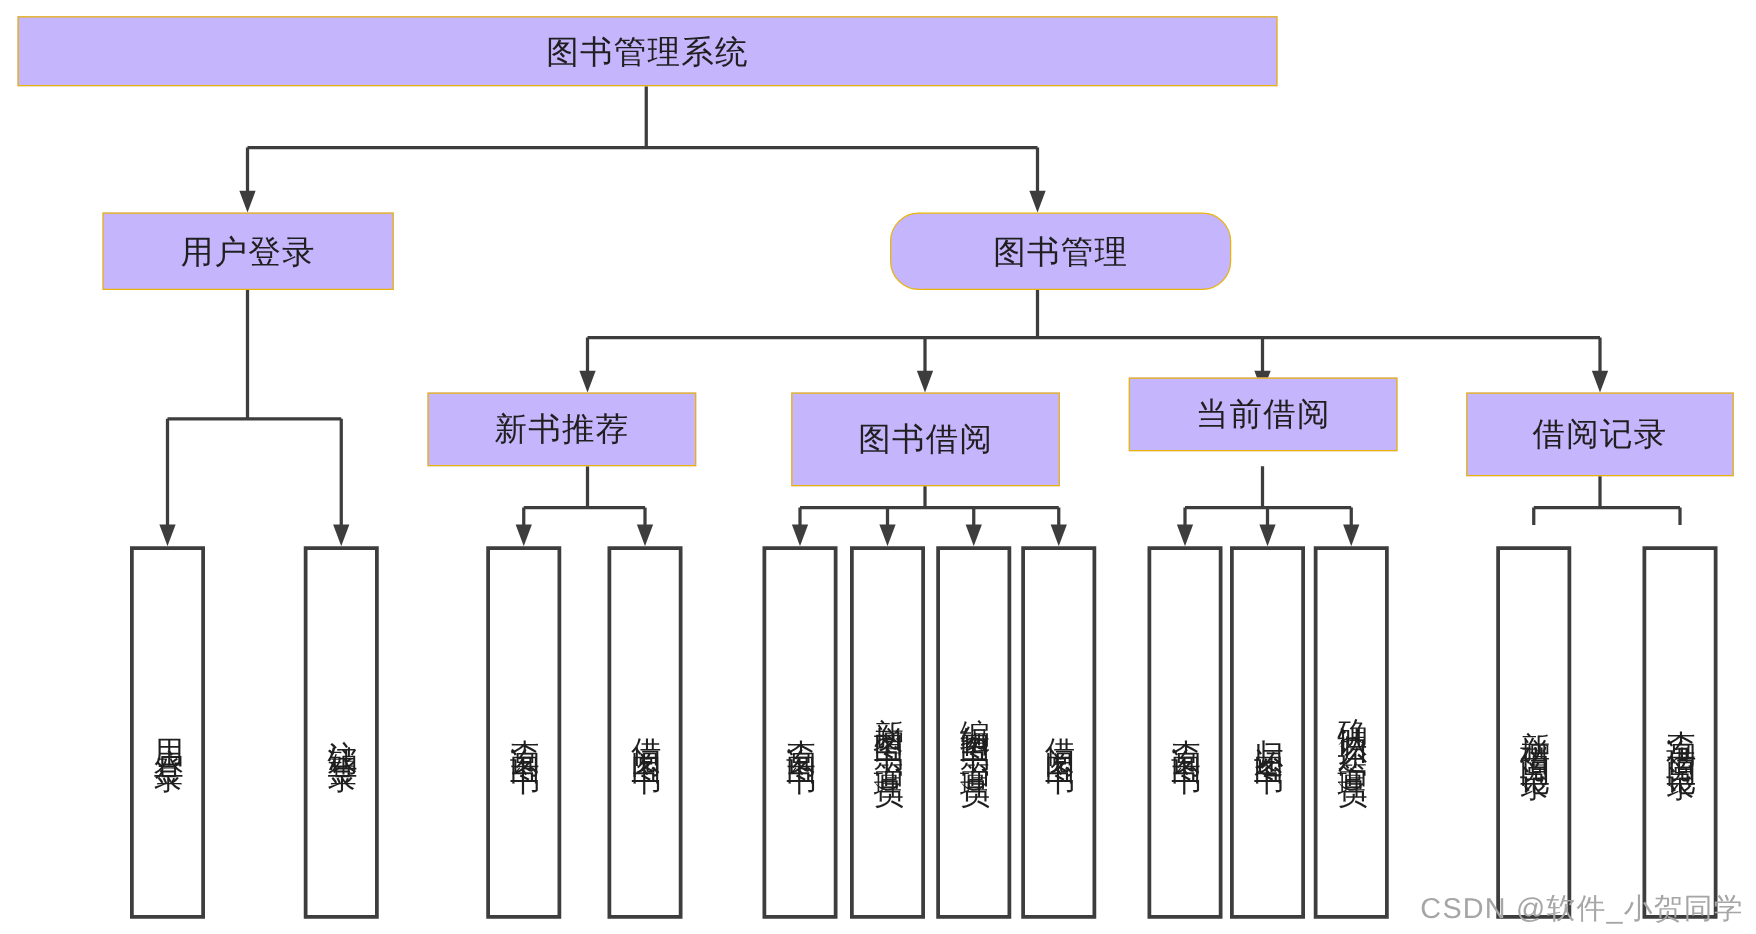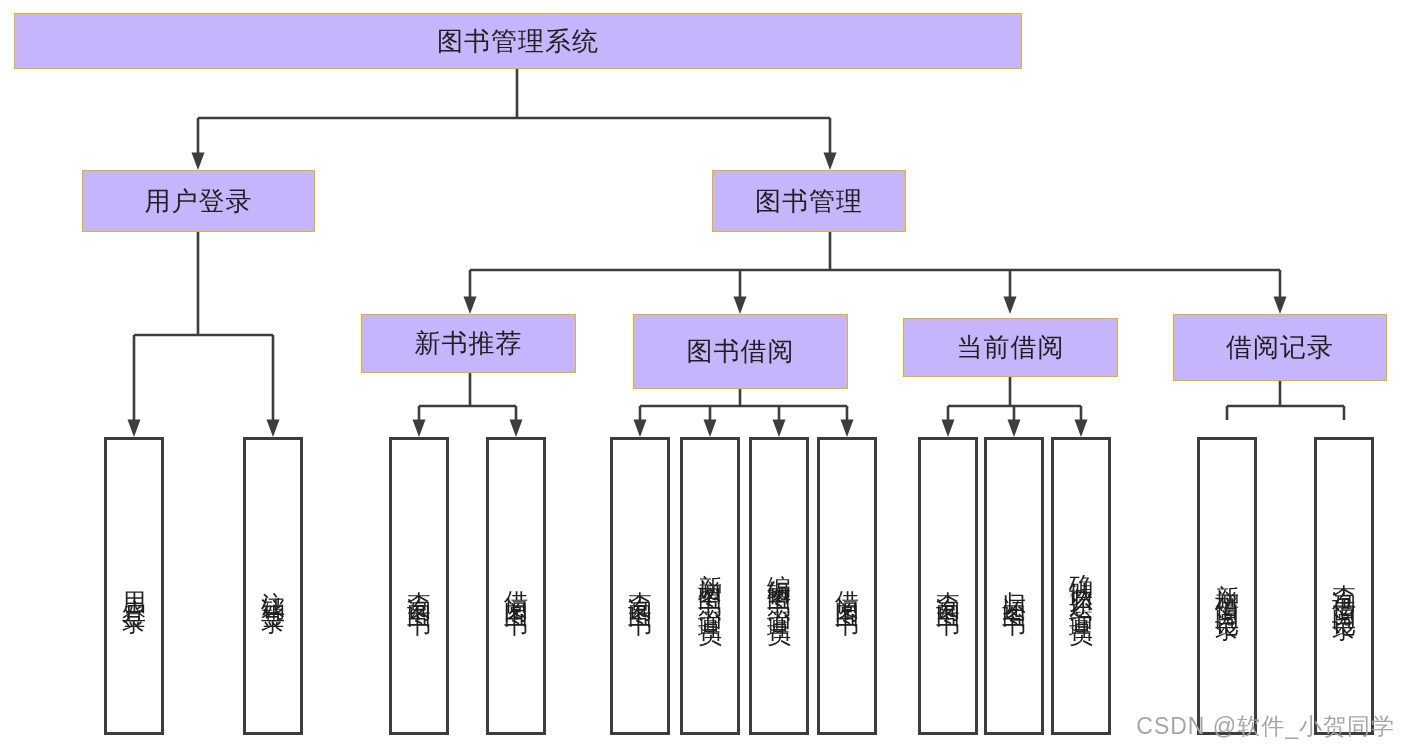--- a/index.html
+++ b/index.html
@@ -86,25 +86,25 @@
       <polygon points="840.5,419.5 853.5,419.5 847,437"></polygon>
       <polygon points="941.5,419.5 954.5,419.5 948,437"></polygon>
       <polygon points="1007.5,419.5 1020.5,419.5 1014,437"></polygon>
       <polygon points="1074.5,419.5 1087.5,419.5 1081,437"></polygon>
     </g>
   </svg>
 
   <div class="hbox" style="left:14px; top:13px; width:1008px; height:56px;">图书管理系统</div>
 
   <div class="hbox" style="left:82px; top:170px; width:233px; height:62px;">用户登录</div>
-  <div class="hbox" style="left:712px; top:170px; width:194px; height:62px;">图书管理</div>
+  <div class="hbox" style="left:712px; top:170px; width:273px; height:62px;border-radius:23px;">图书管理</div>
 
-  <div class="hbox" style="left:361px; top:314px; width:215px; height:59px;">新书推荐</div>
+  <div class="hbox" style="left:342px; top:314px; width:215px; height:59px;">新书推荐</div>
   <div class="hbox" style="left:633px; top:314px; width:215px; height:75px;">图书借阅</div>
-  <div class="hbox" style="left:903px; top:318px; width:215px; height:59px;">当前借阅</div>
+  <div class="hbox" style="left:903px; top:302px; width:215px; height:59px;">当前借阅</div>
   <div class="hbox" style="left:1173px; top:314px; width:214px; height:67px;">借阅记录</div>
 
   <div class="vbox" style="left:104px;">用户登录</div>
   <div class="vbox" style="left:243px;">注销登录</div>
 
   <div class="vbox" style="left:389px;">查询图书</div>
   <div class="vbox" style="left:486px;">借阅图书</div>
 
   <div class="vbox" style="left:610px;">查询图书</div>
   <div class="vbox" style="left:680px;">新增图书（管理员）</div>

